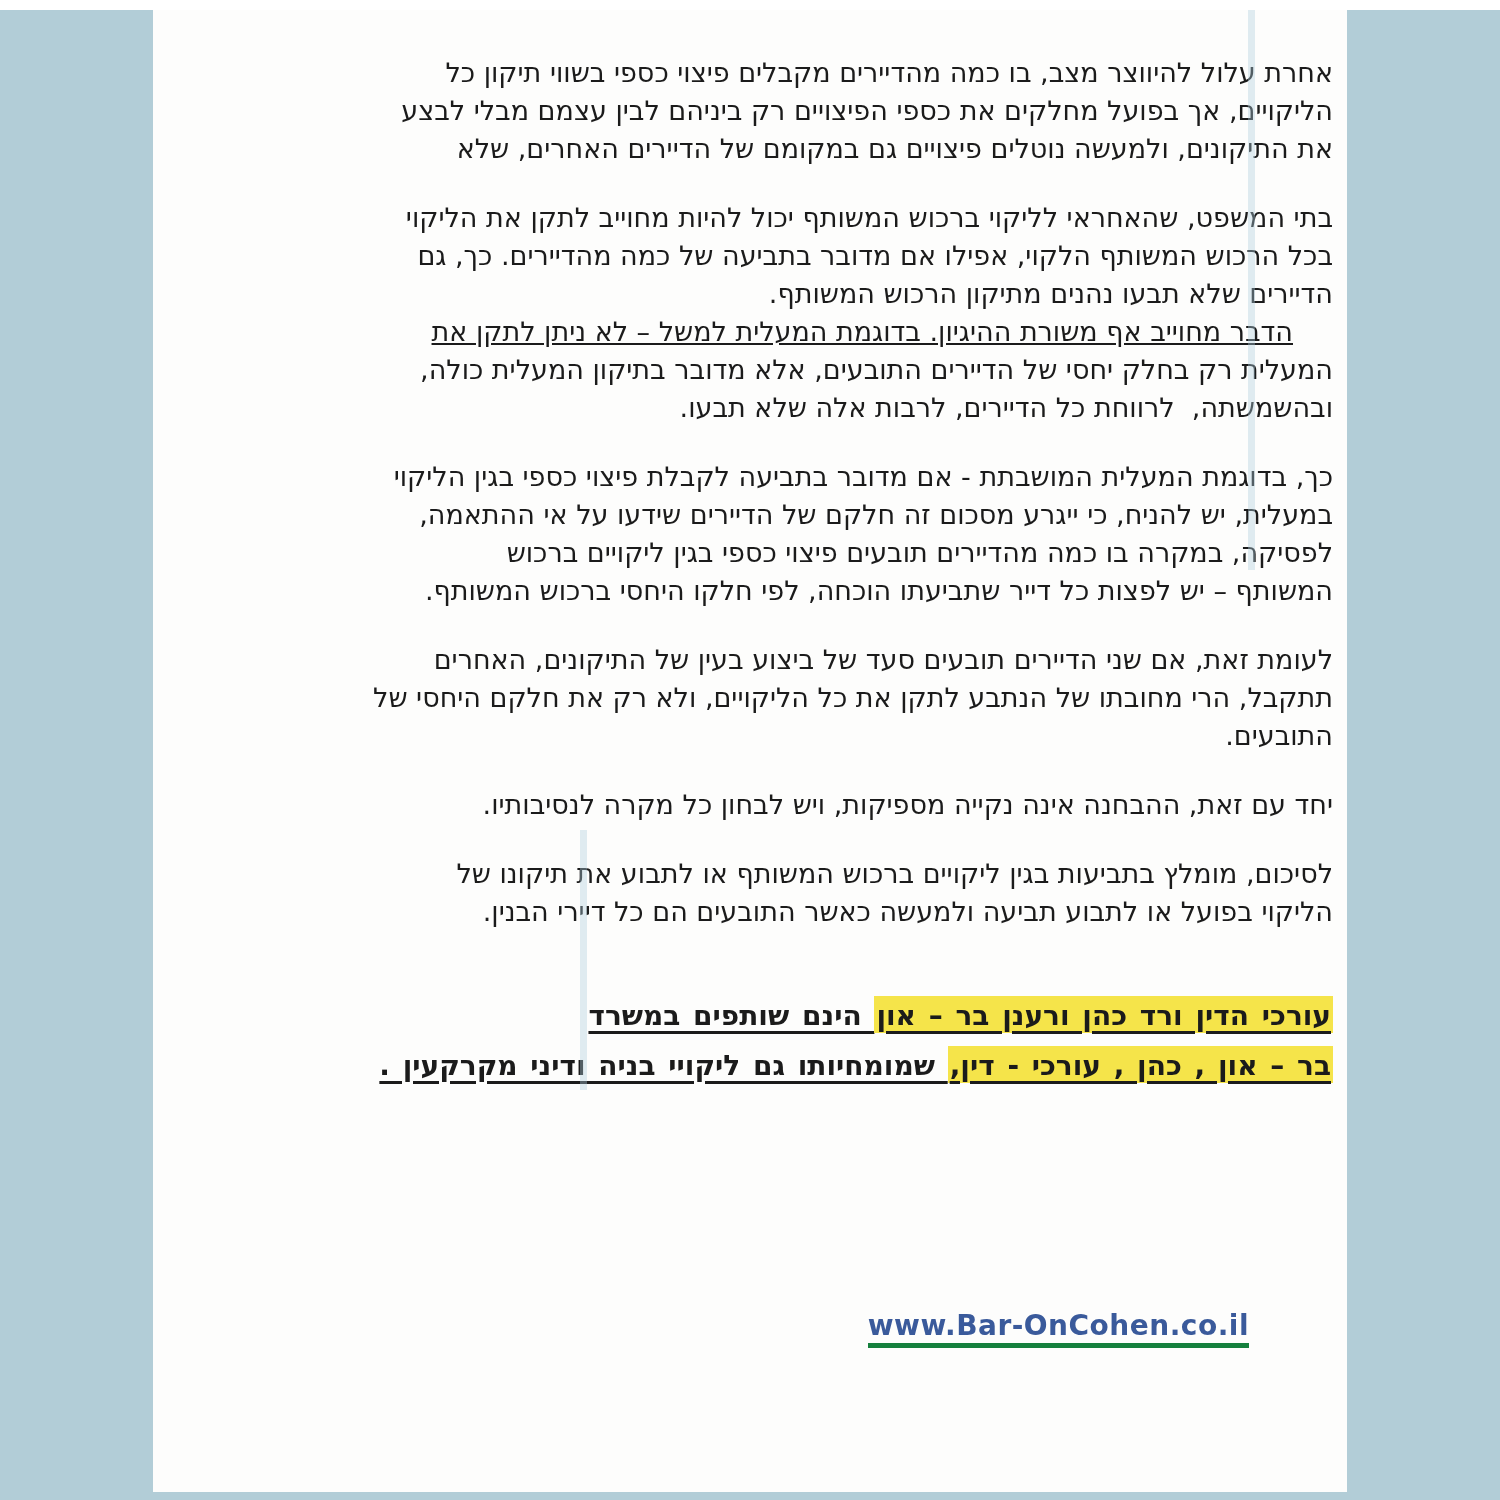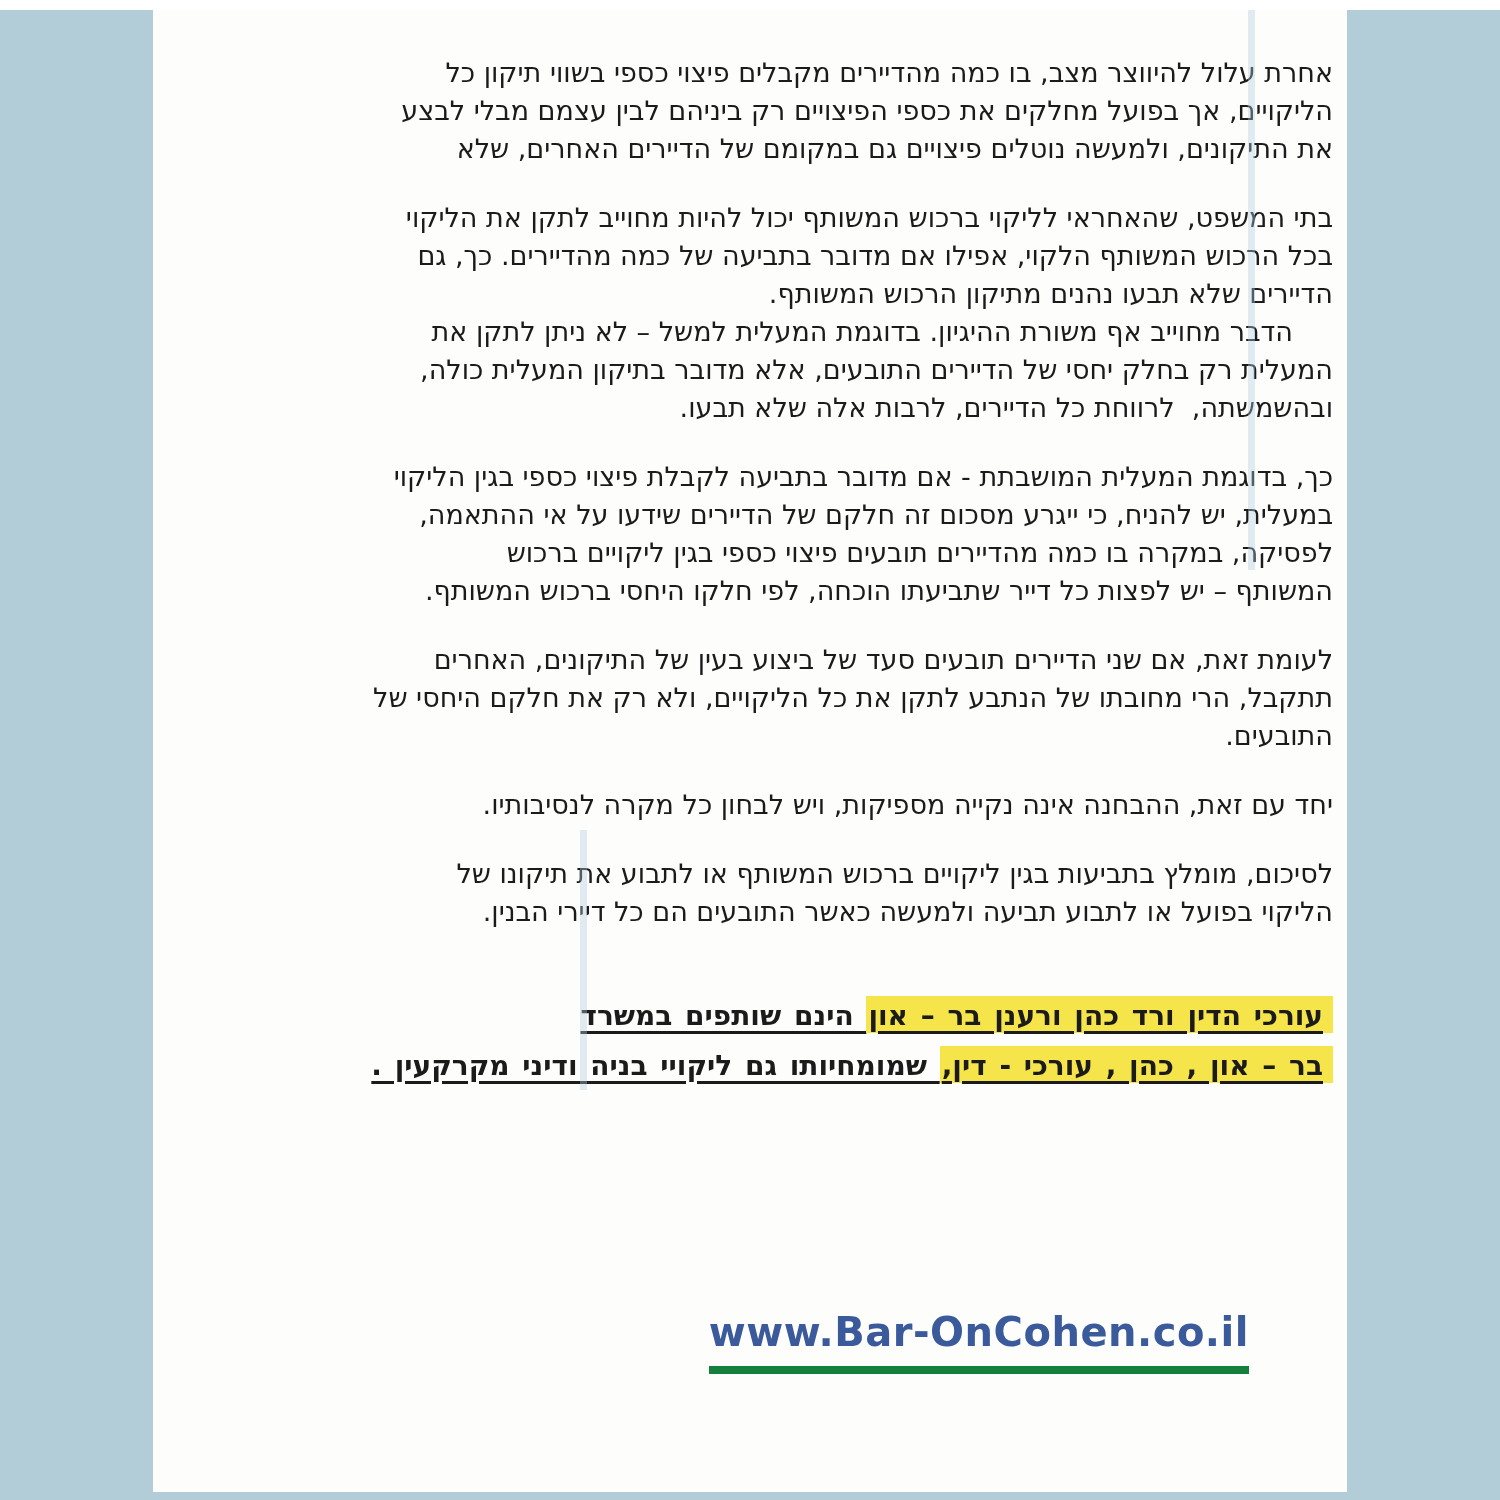--- a/index.html
+++ b/index.html
@@ -30,55 +30,55 @@
   }
   .para{
     margin:0 0 31px 0;
   }
   .line{
     font-size:27px;
     line-height:38px;
     text-align:right;
     white-space:pre;
   }
-  .line.indented{padding-right:40px;}
+  .line.indented{padding-right:40px;text-decoration:underline;}
   .notice{
     margin-top:60px;
     direction:rtl;
     text-align:right;
   }
   .notice-line{
     font-weight:bold;
     font-size:28px;
     line-height:50px;
     text-decoration:underline;
     text-underline-offset:6px;
     text-decoration-thickness:2.5px;
     word-spacing:3px;
     white-space:pre;
   }
   .hl{
     background:#f5e44a;
-    padding:3px 10px 1px 2px;
+    padding:3px 2px 1px 2px;
   }
   .url-row{
     direction:ltr;
     text-align:right;
     margin-top:218px;
     padding-left:0;
   }
   .website{
     display:inline-block;
     margin-right:84px;
     font-weight:bold;
-    font-size:40px;
+    font-size:28px;
     color:#3a5a9b;
     letter-spacing:0.5px;
-    border-bottom:8px solid #15803d;
-    padding-bottom:11px;
+    border-bottom:5px solid #15803d;
+    padding-bottom:1px;
     text-decoration:none;
   }
 </style>
 </head>
 <body>
 
 <div class="frame"></div>
 
 <div class="page">
   <div class="scan-artifact artifact-1"></div>

